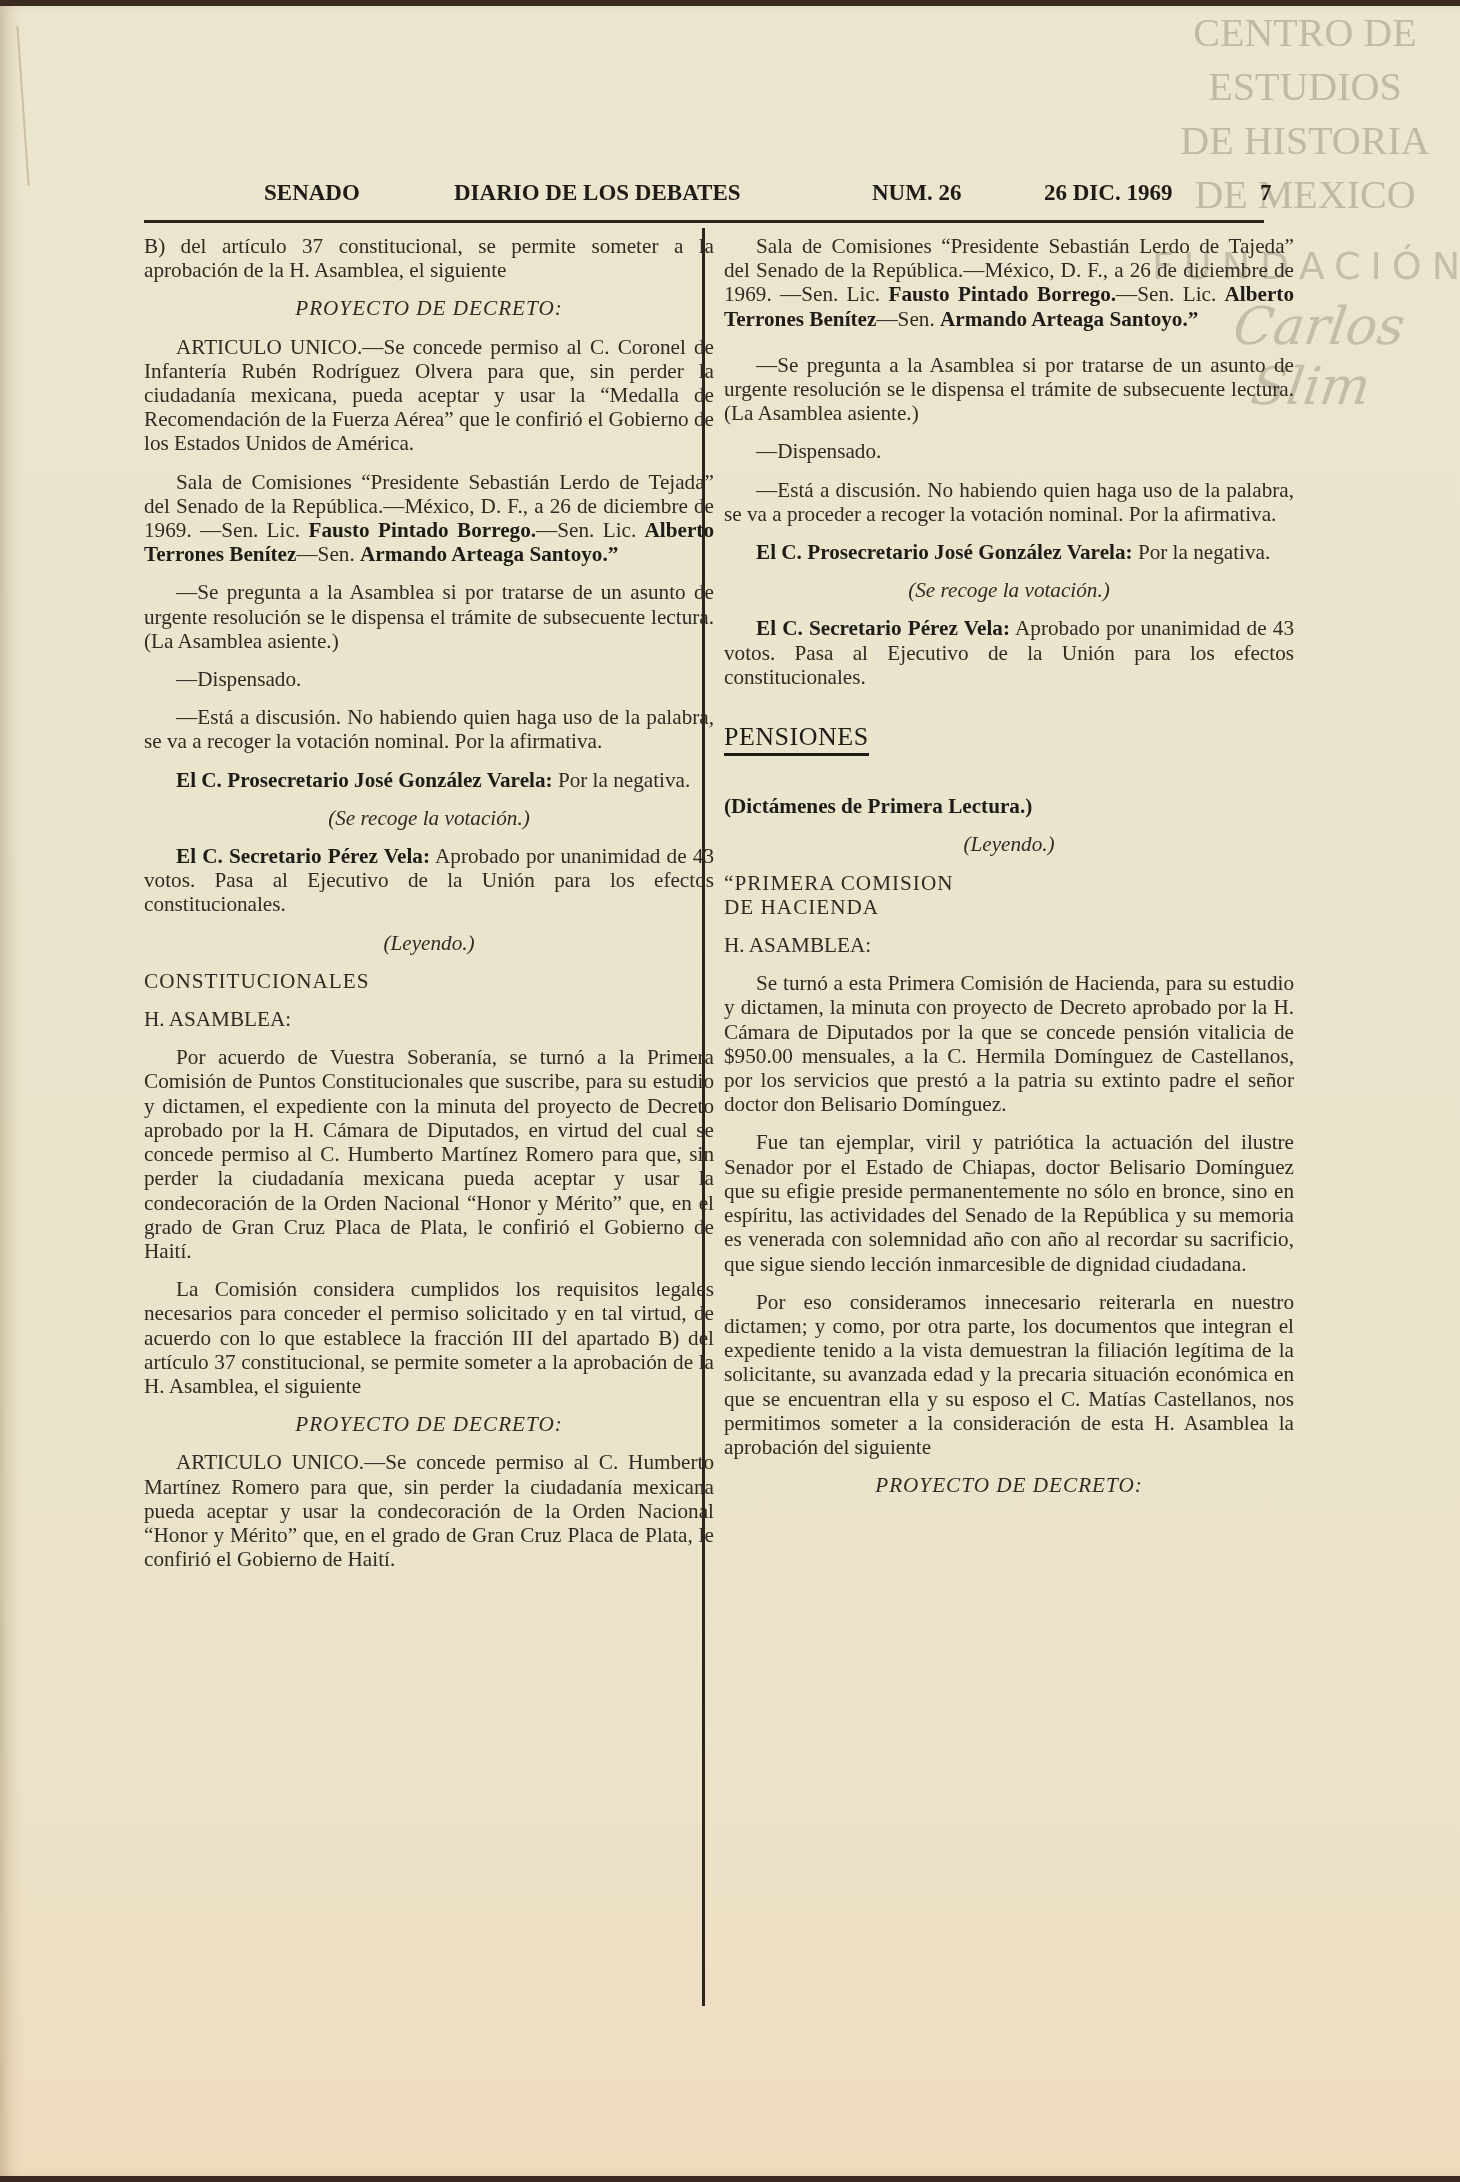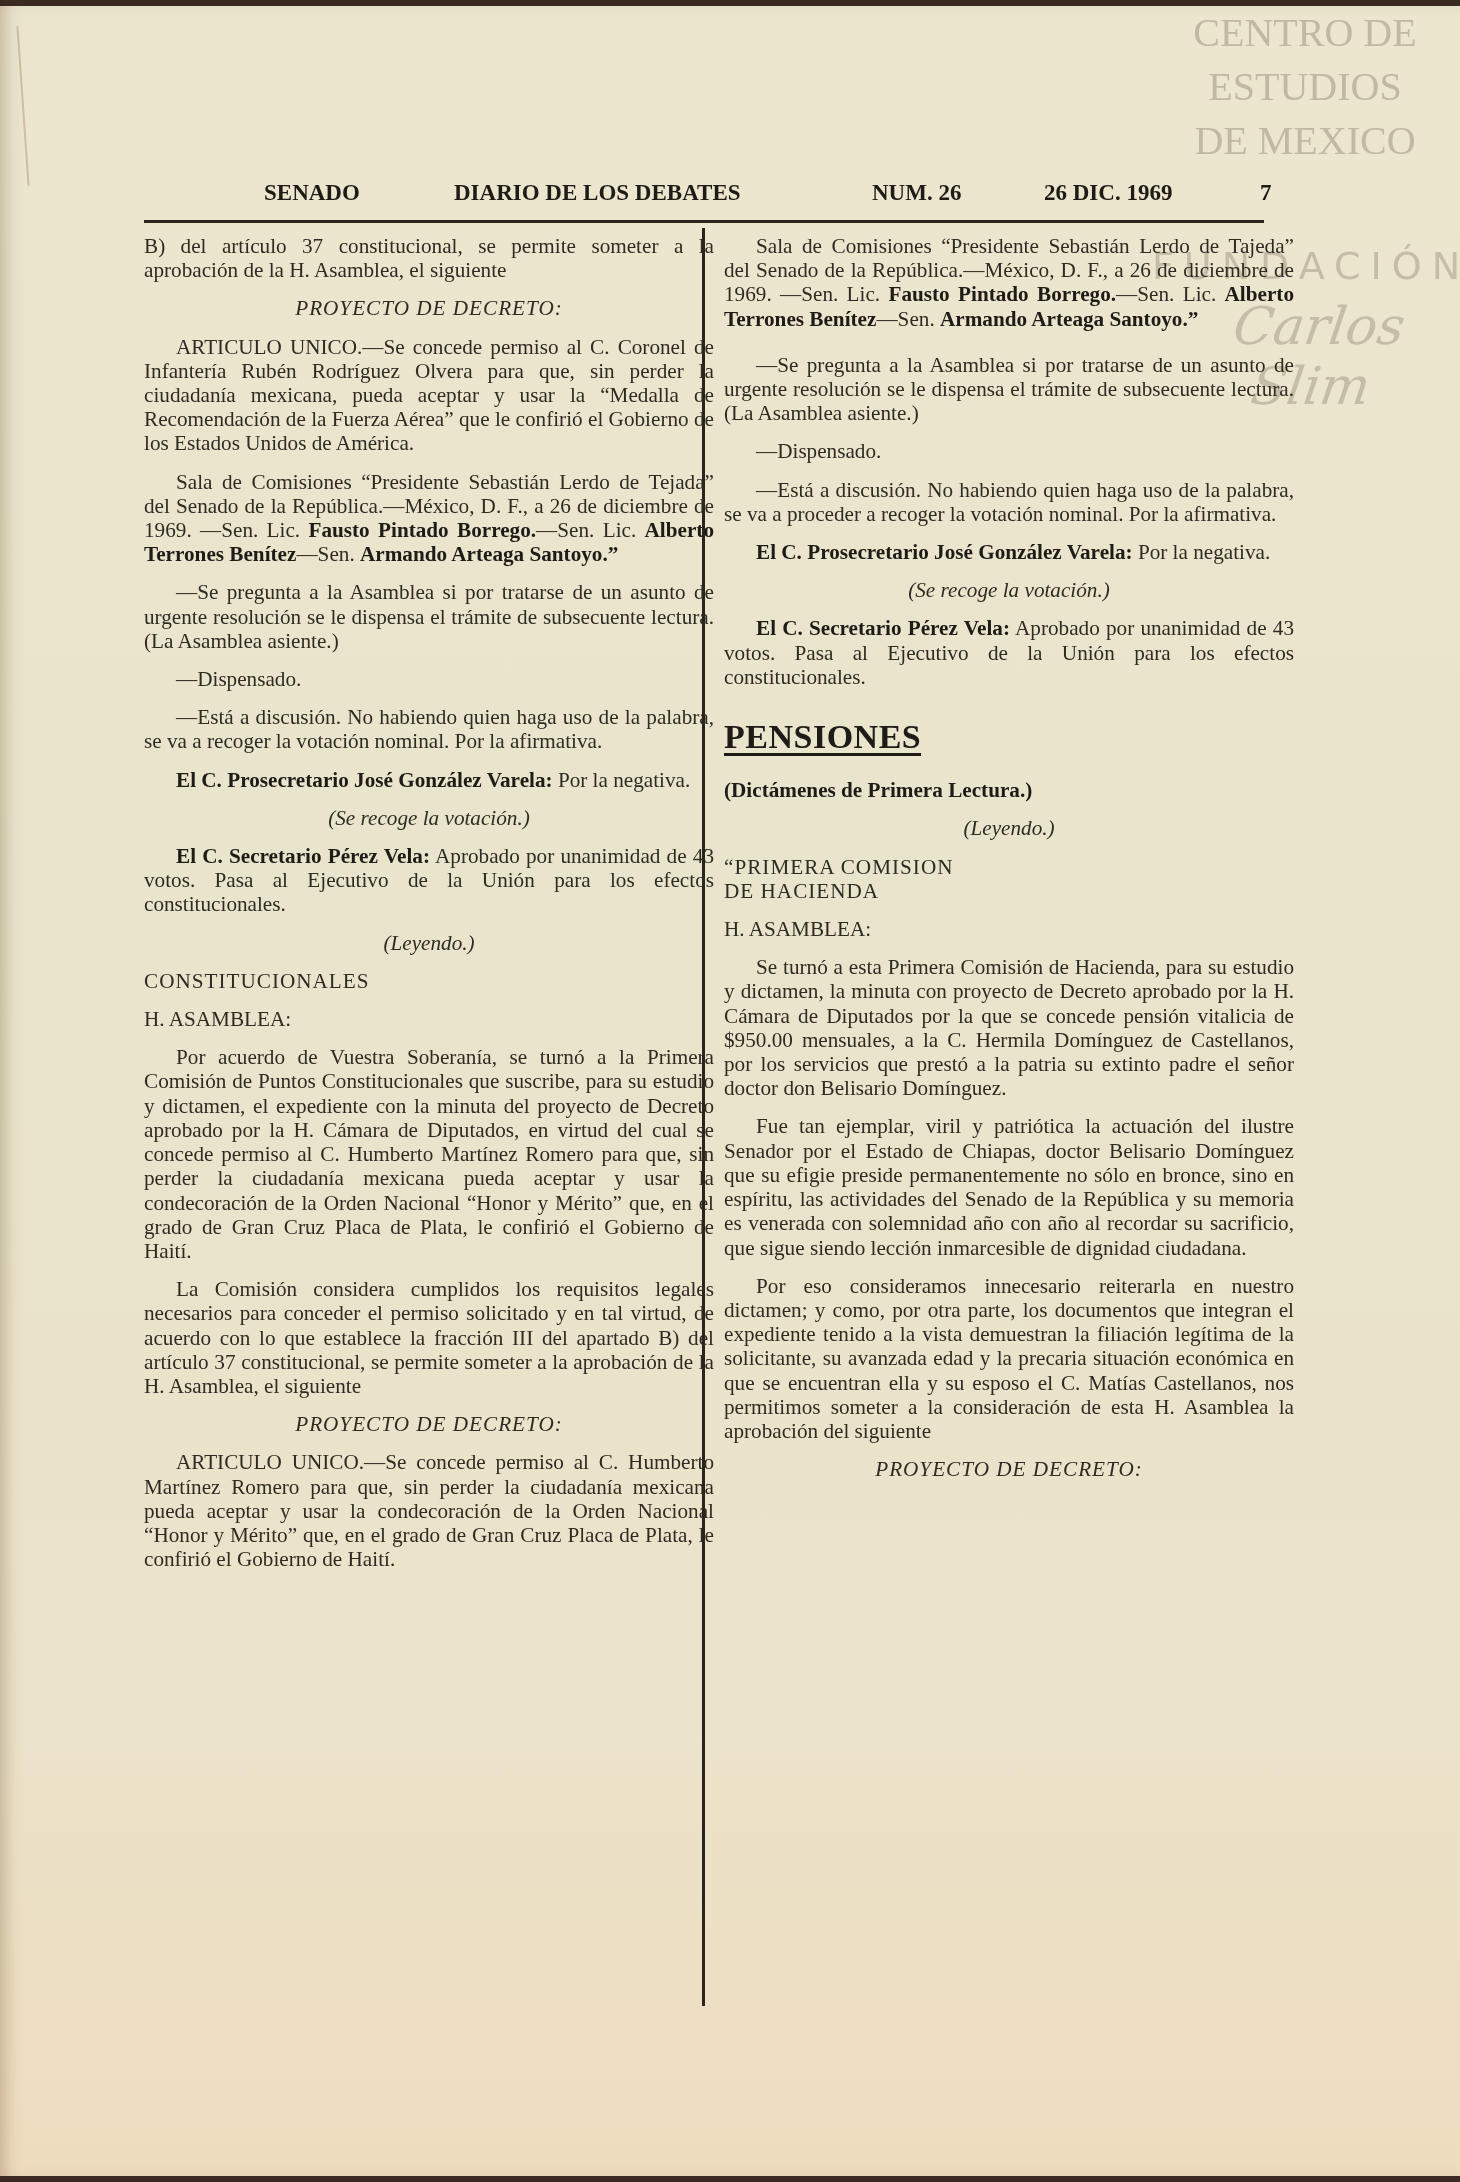--- a/index.html
+++ b/index.html
@@ -55,35 +55,36 @@
     position: absolute; left: 702px; top: 222px; width: 3px; height: 1778px;
     background: #2a241c;
   }
   p { margin: 0 0 14px 0; text-indent: 32px; hyphens: manual; }
   p.noindent { text-indent: 0; }
   .center { text-align: center; text-indent: 0; margin: 7px 0 14px 0; font-style: italic; }
   .right { text-indent: 0; margin: 0 0 14px 0; }
   .heading-caps { letter-spacing: 1px; }
   b { font-weight: bold; color: #1f1b16; }
   .section-title {
-    font-weight: bold; font-size: 34px; text-indent: 0; margin: 22px 0 22px 0;
+    font-weight: normal; font-size: 26px; text-indent: 0; margin: 22px 0 38px 0;
     display: inline-block; border-bottom: 3px solid #1f1b16; padding-bottom: 4px;
     color: #1f1b16; letter-spacing: 0.5px;
   }
   .subhead { font-weight: bold; text-indent: 0; margin: 0 0 14px 0; color: #1f1b16; }
 </style>
 </head>
 <body>
 
 <div class="page">
   <div class="page-edge"></div>
 
   <div class="watermark">
     <span class="wm-line">CENTRO DE</span>
     <span class="wm-line">ESTUDIOS</span>
+    <span class="wm-line">DE HISTORIA</span>
     <span class="wm-line">DE MEXICO</span>
   </div>
   <div class="watermark2">FUNDACIÓN</div>
   <div class="watermark3">Carlos Slim</div>
 
   <div class="header">
     <span style="left:0">SENADO</span>
     <span style="left:190px">DIARIO DE LOS DEBATES</span>
     <span style="left:608px">NUM. 26</span>
     <span style="left:780px">26 DIC. 1969</span>

